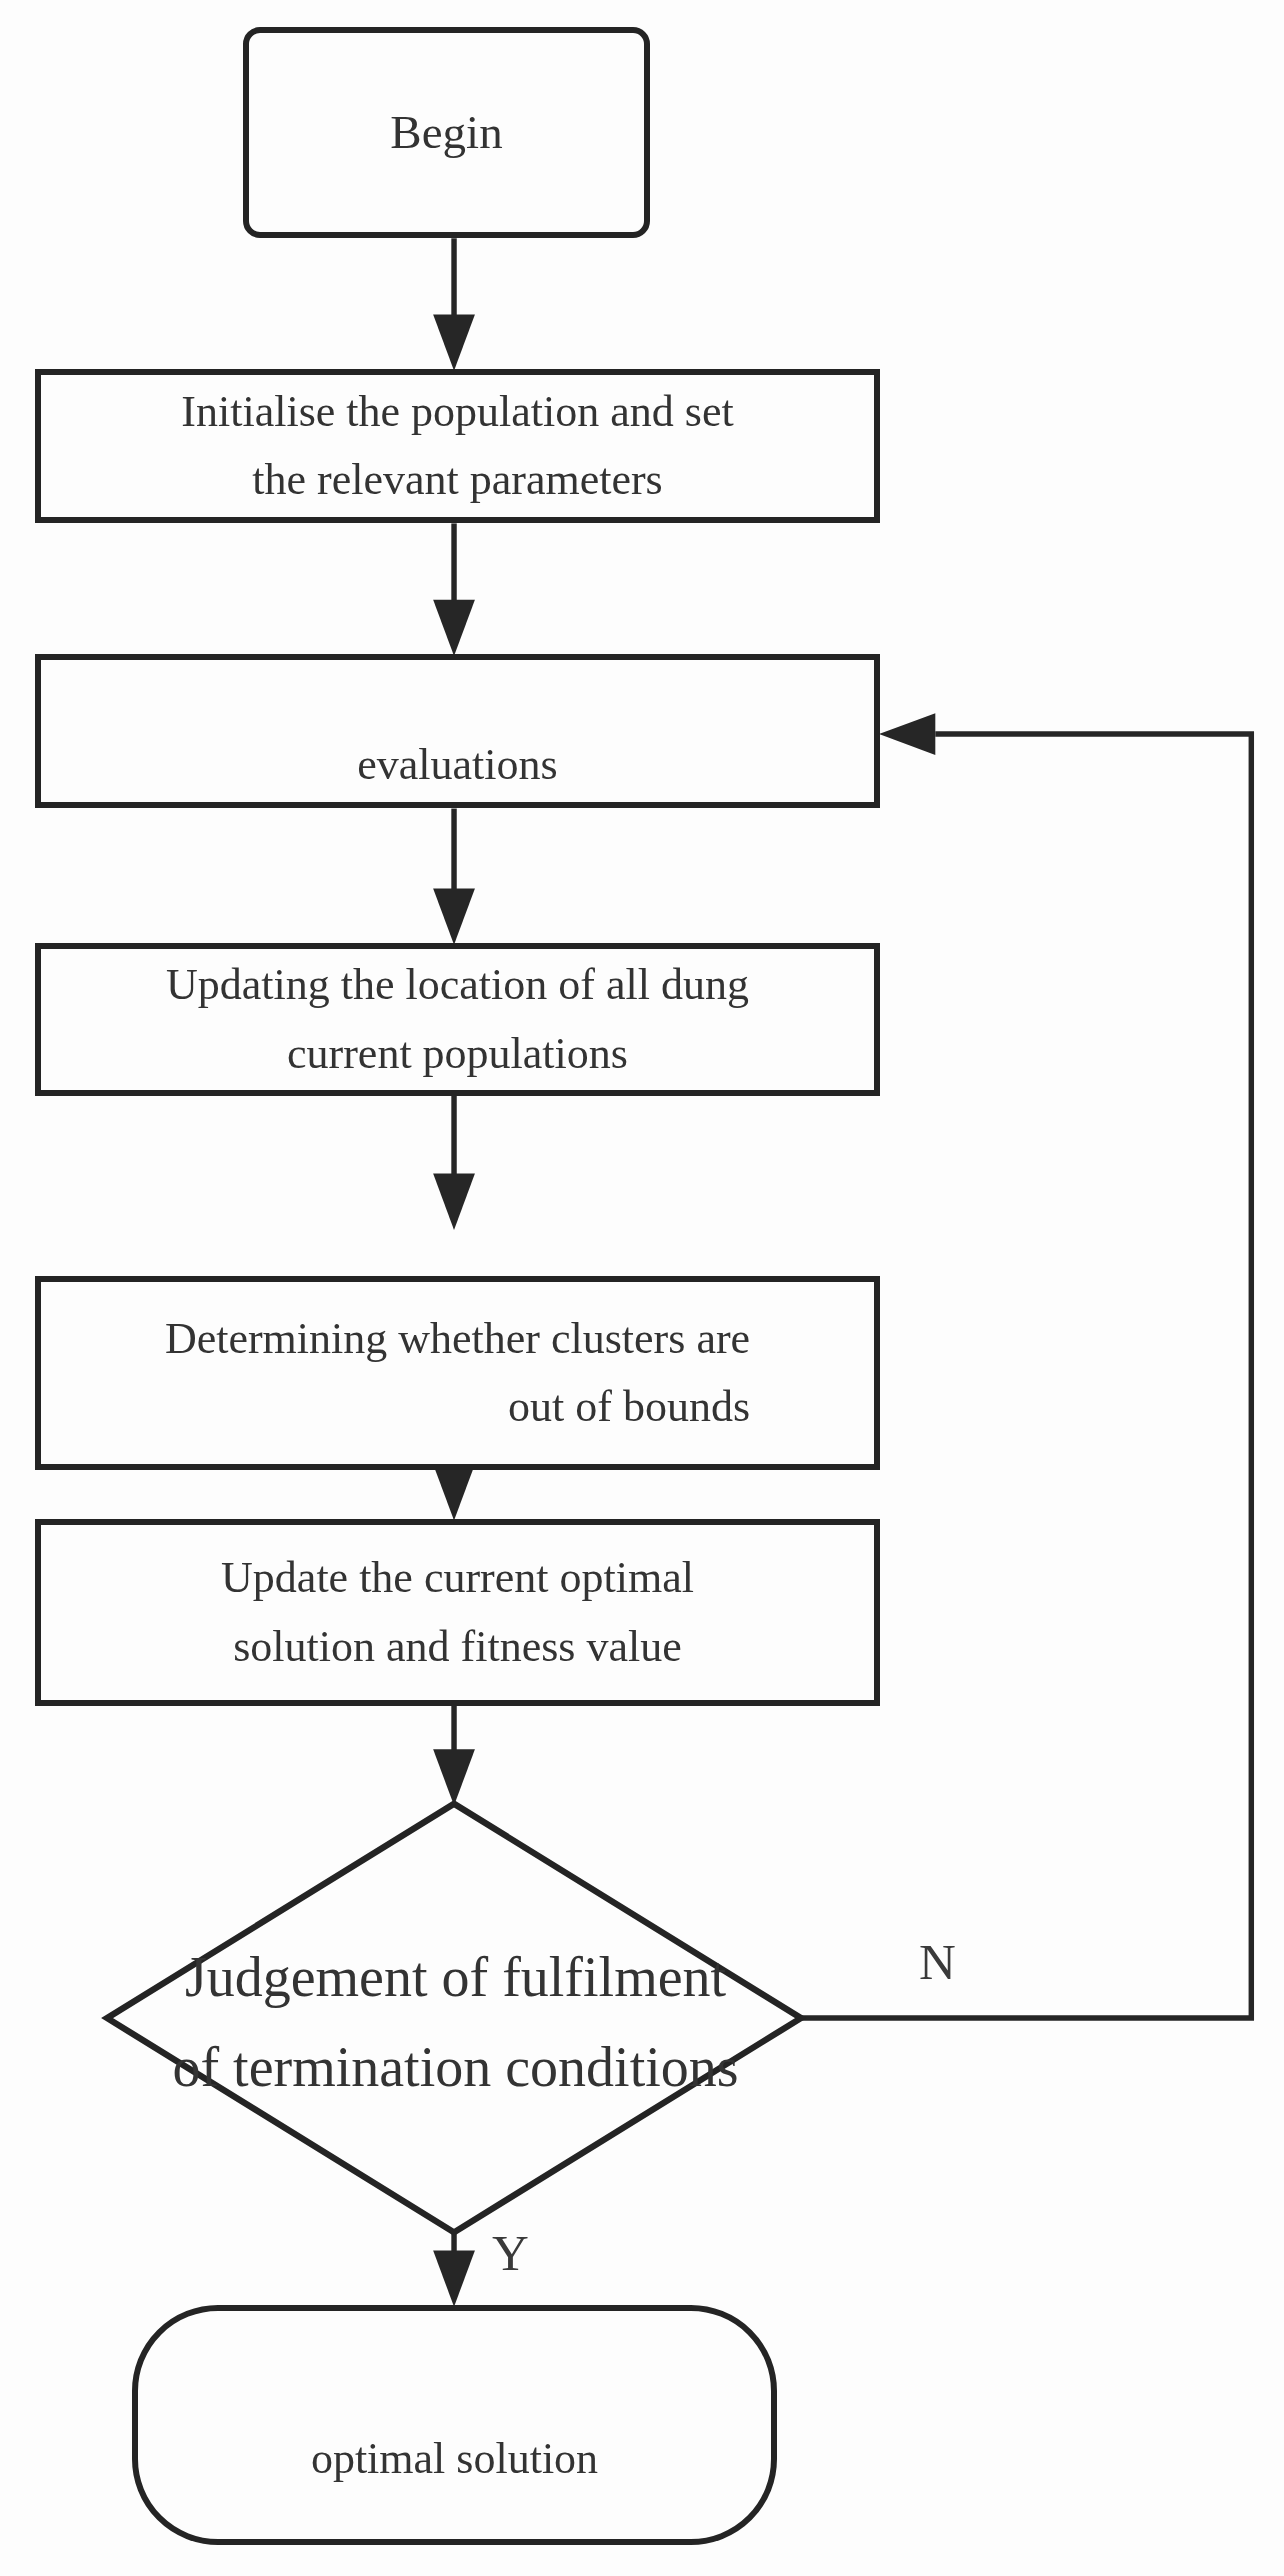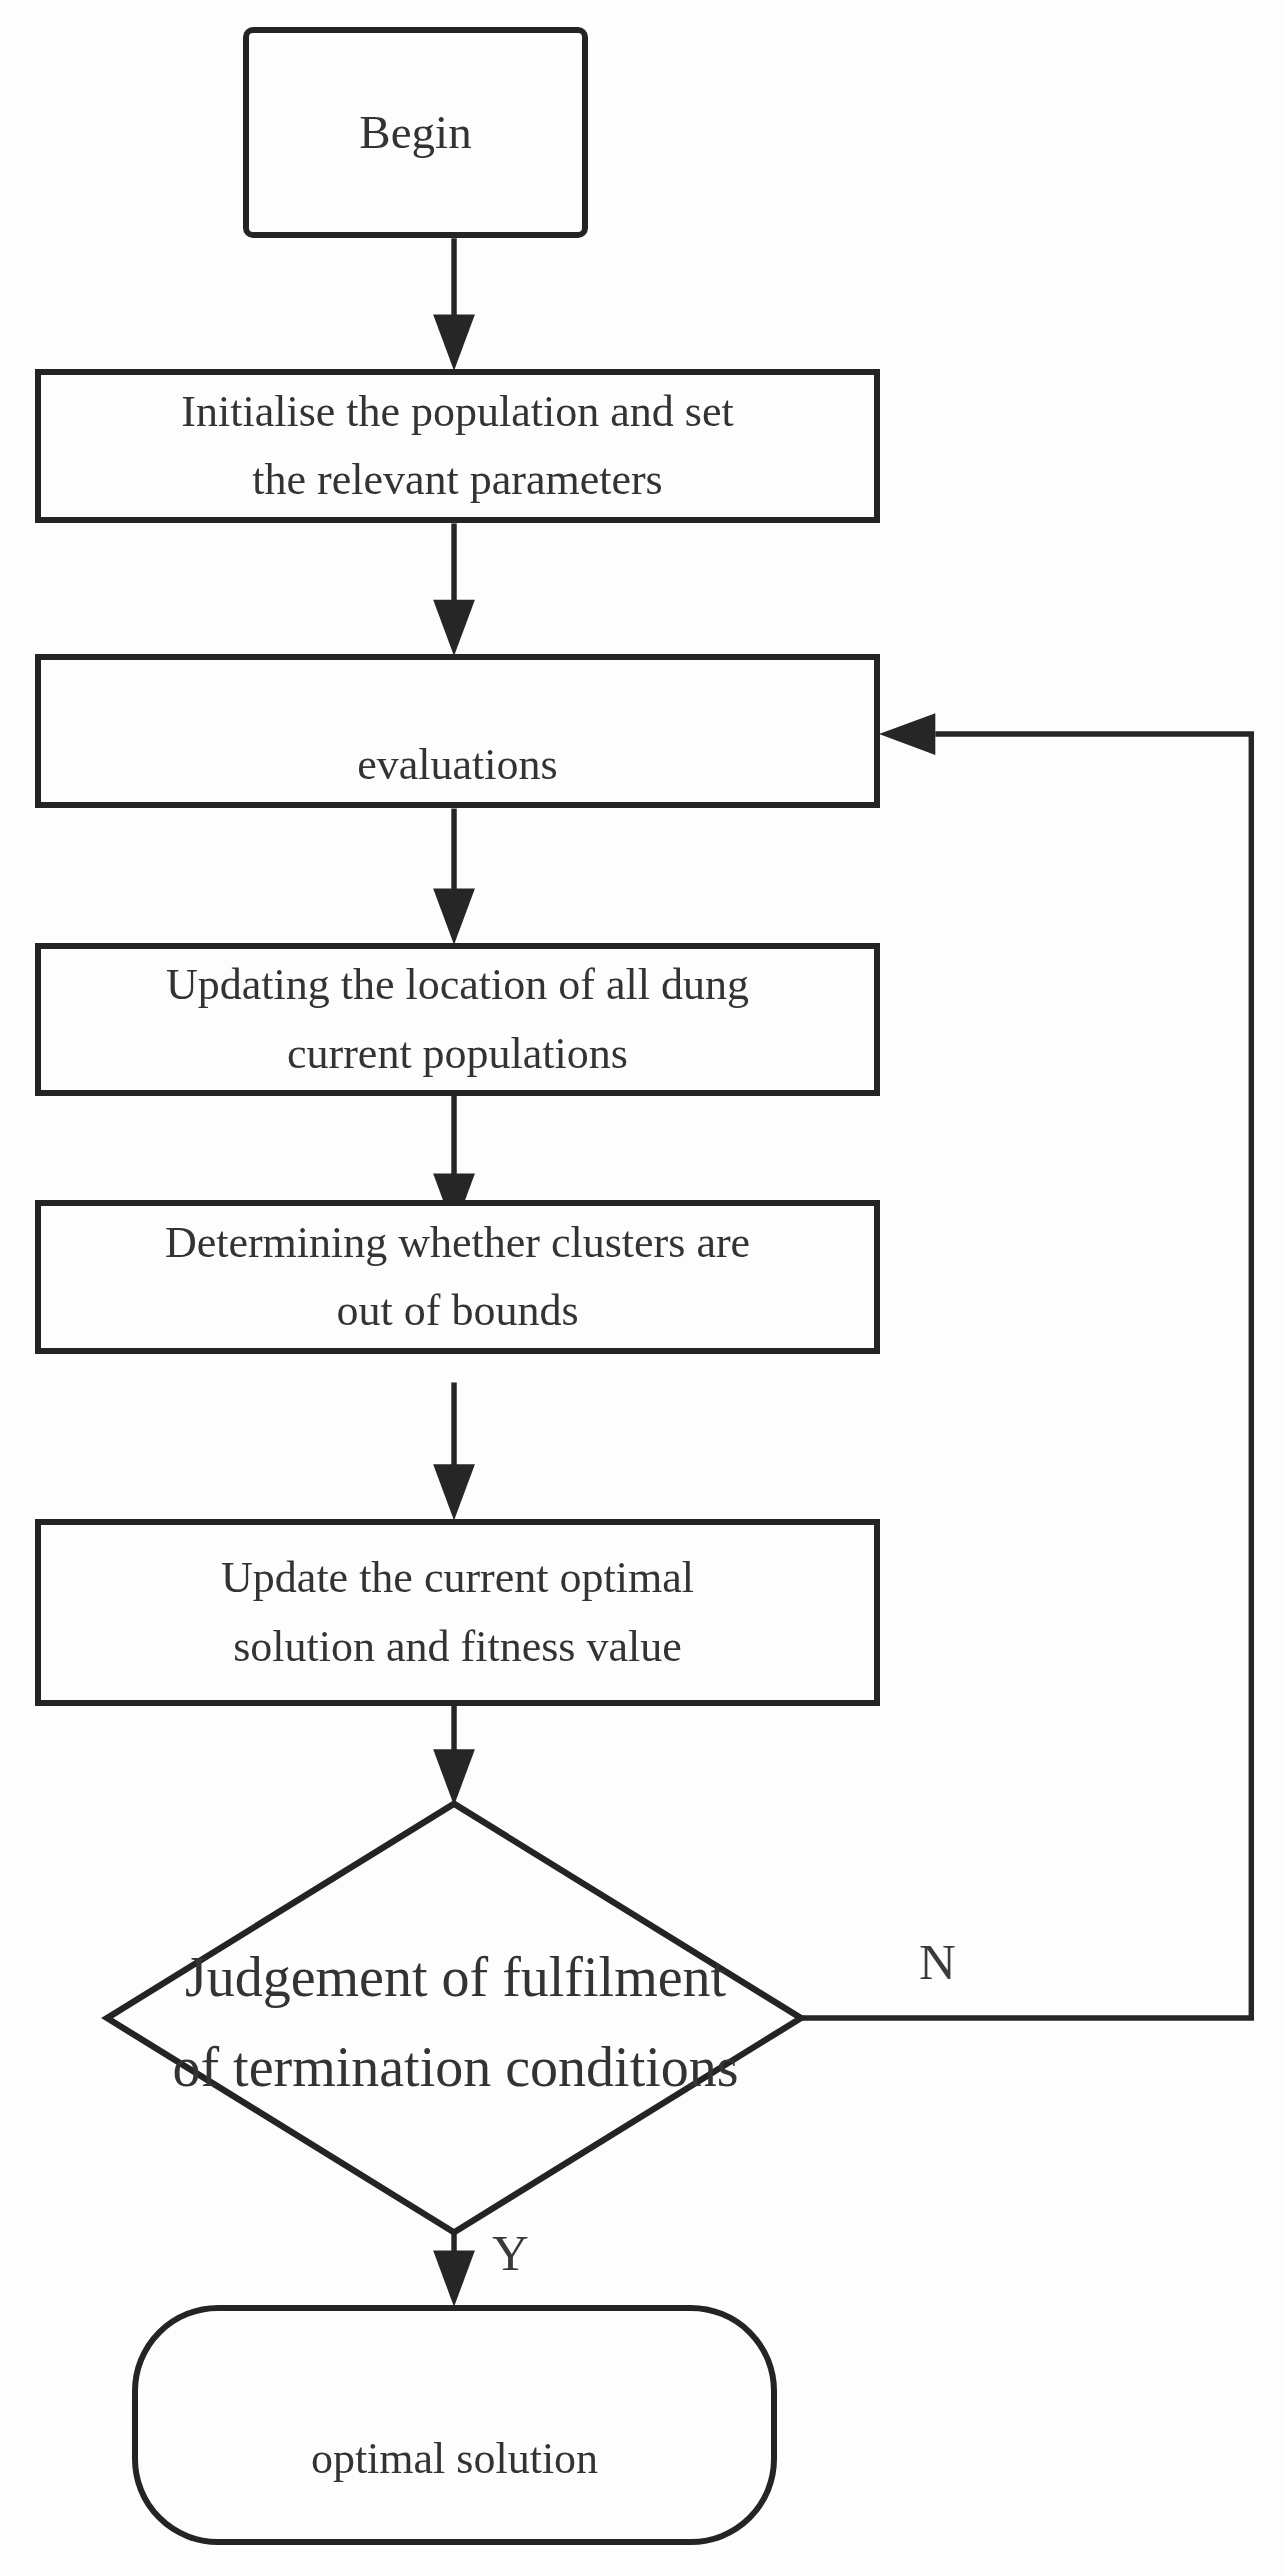--- a/index.html
+++ b/index.html
@@ -16,28 +16,28 @@
   .node{
     position:absolute;
     display:flex;align-items:center;justify-content:center;
     text-align:center;
     border:6.4px solid #242424;
     background:#fdfdfd;
     box-sizing:border-box;
     font-size:44px;line-height:1.55;
   }
   .terminator-begin{
-    left:243px;top:27px;width:345px;height:211px;
-    border-radius:10px;font-size:47px;
+    left:243px;top:27px;width:407px;height:211px;
+    border-radius:17px;font-size:47px;
   }
   .process{left:35px;width:845px;}
   .p-init {top:369px;height:154px;}
   .p-adapt{top:654px;height:154px;}
   .p-loc  {top:943px;height:153px;}
-  .p-bound{top:1200px;height:154px;}
+  .p-bound{top:1276px;height:194px;text-align:right;}
   .p-opt  {top:1519px;height:187px;}
   .decision-label{
     position:absolute;left:163px;top:1933px;width:585px;
     text-align:center;font-size:56px;line-height:1.6;
   }
   .terminator-finish{
     left:132px;top:2305px;width:645px;height:240px;
     border-radius:86px;
   }
   .edge-label{

